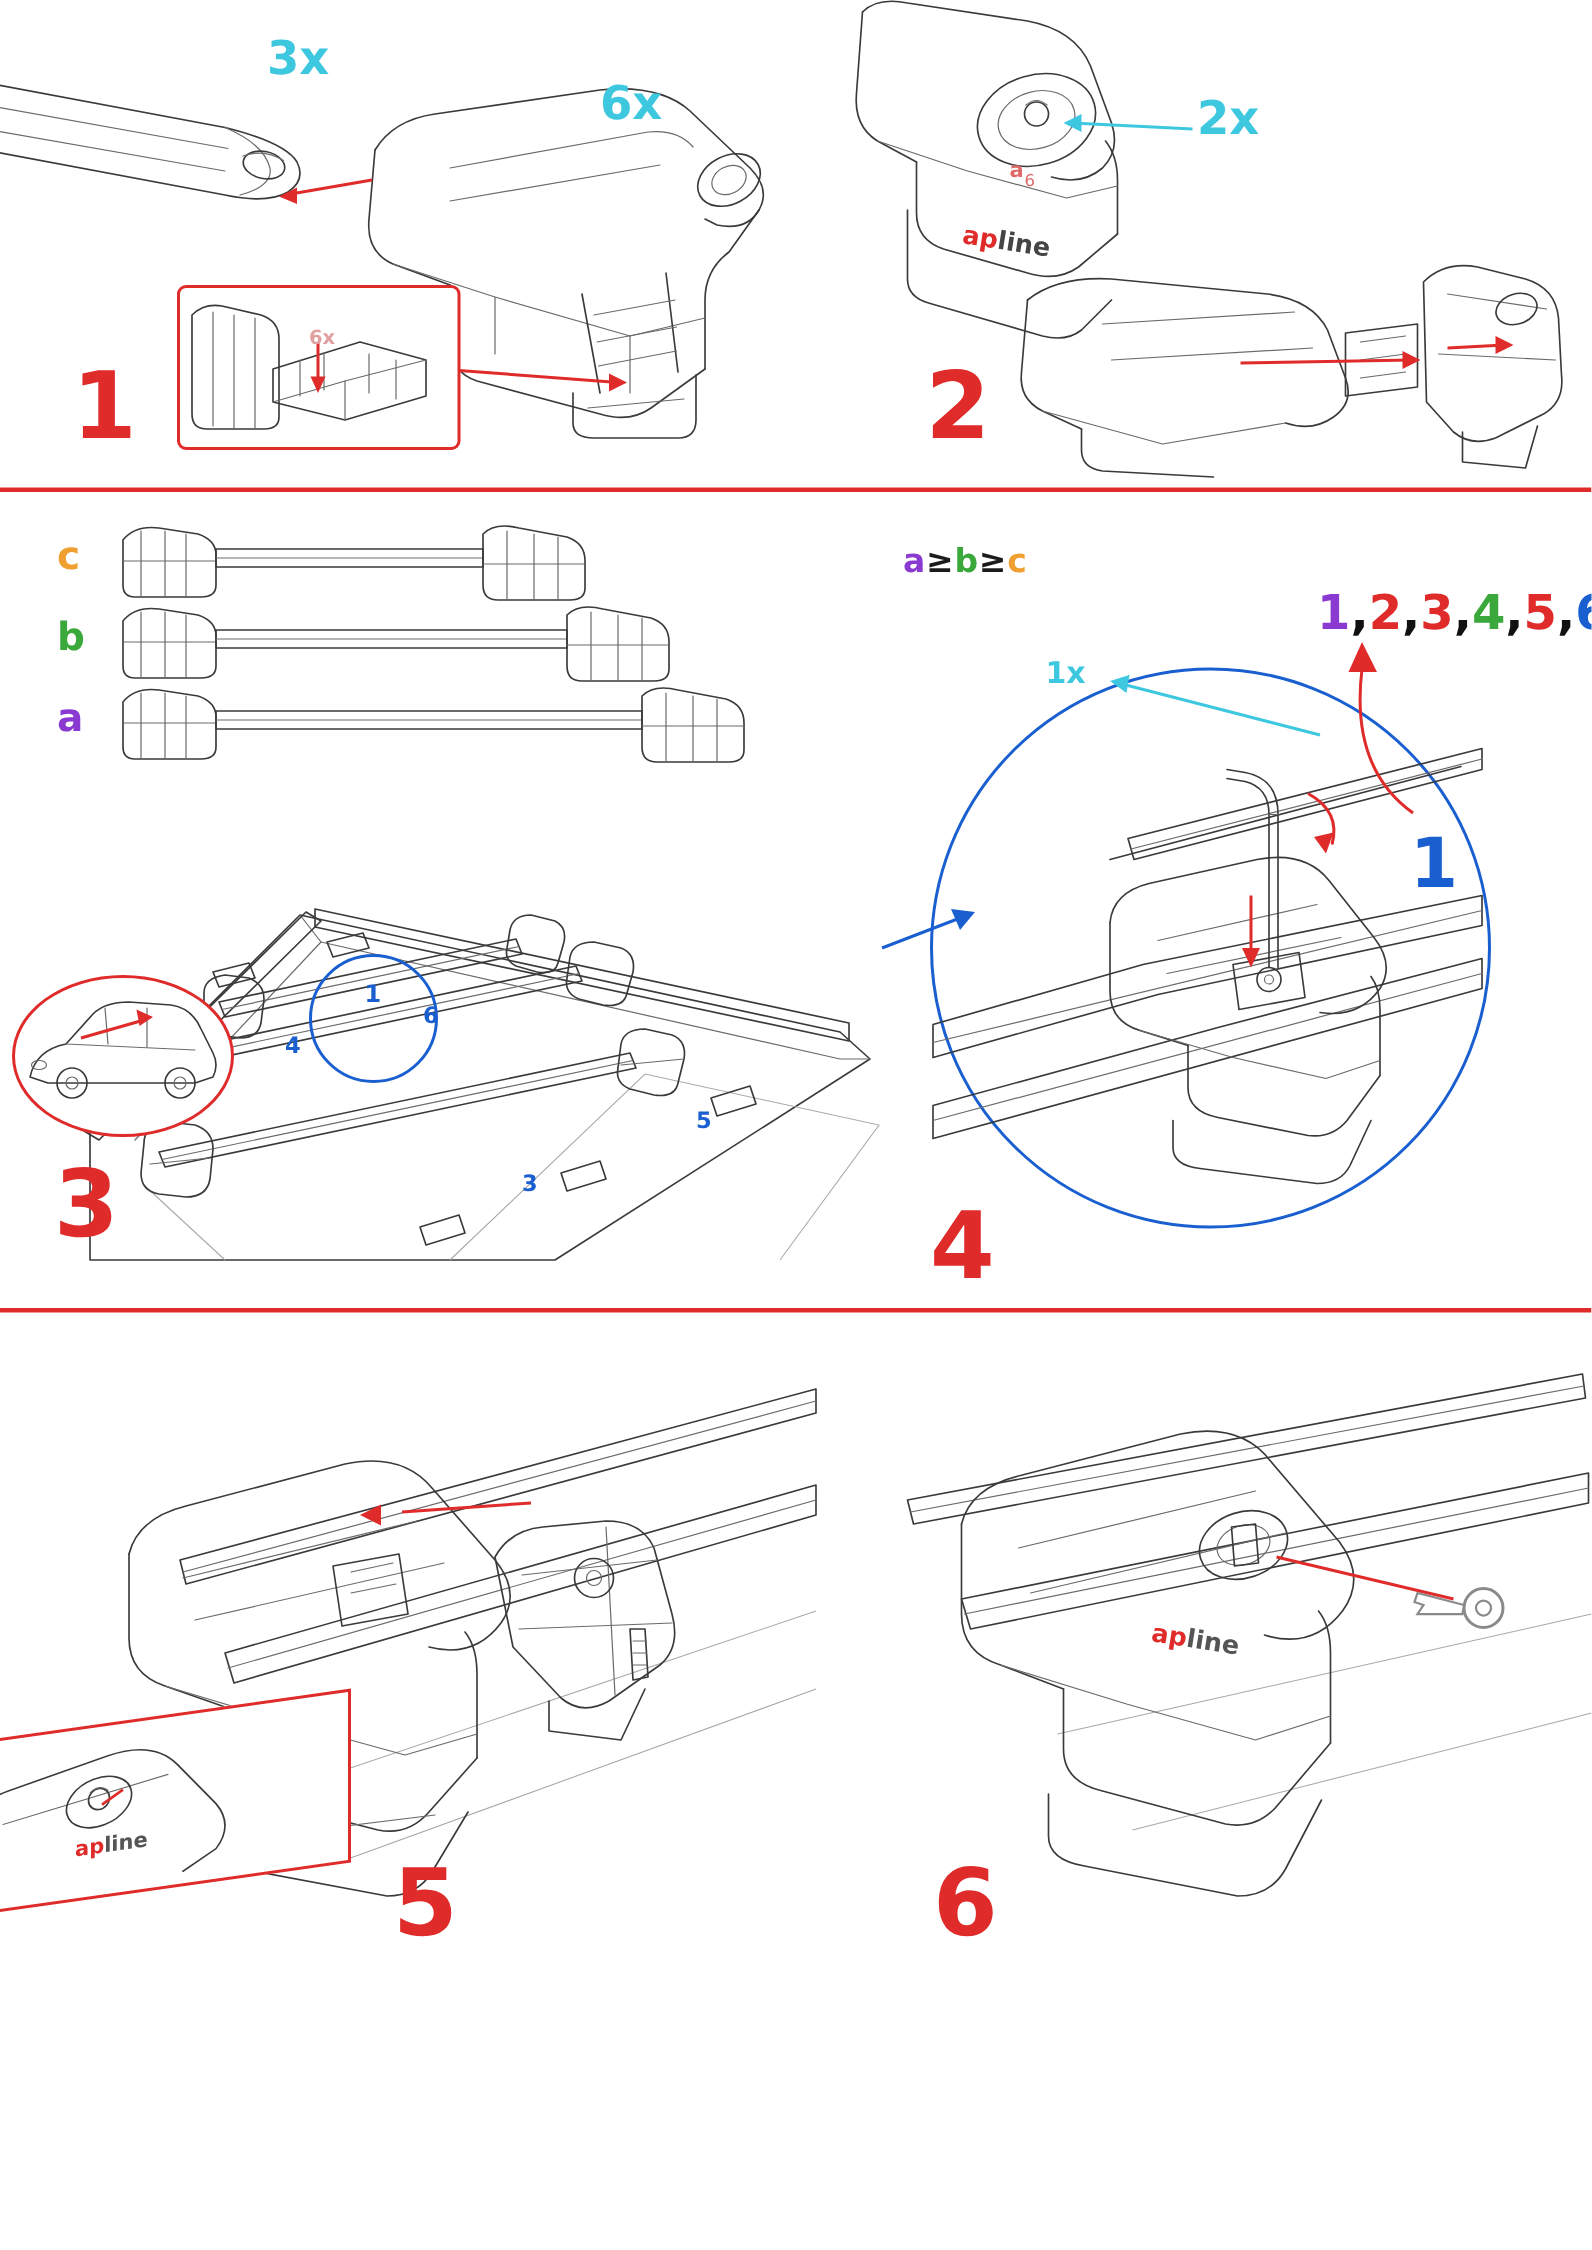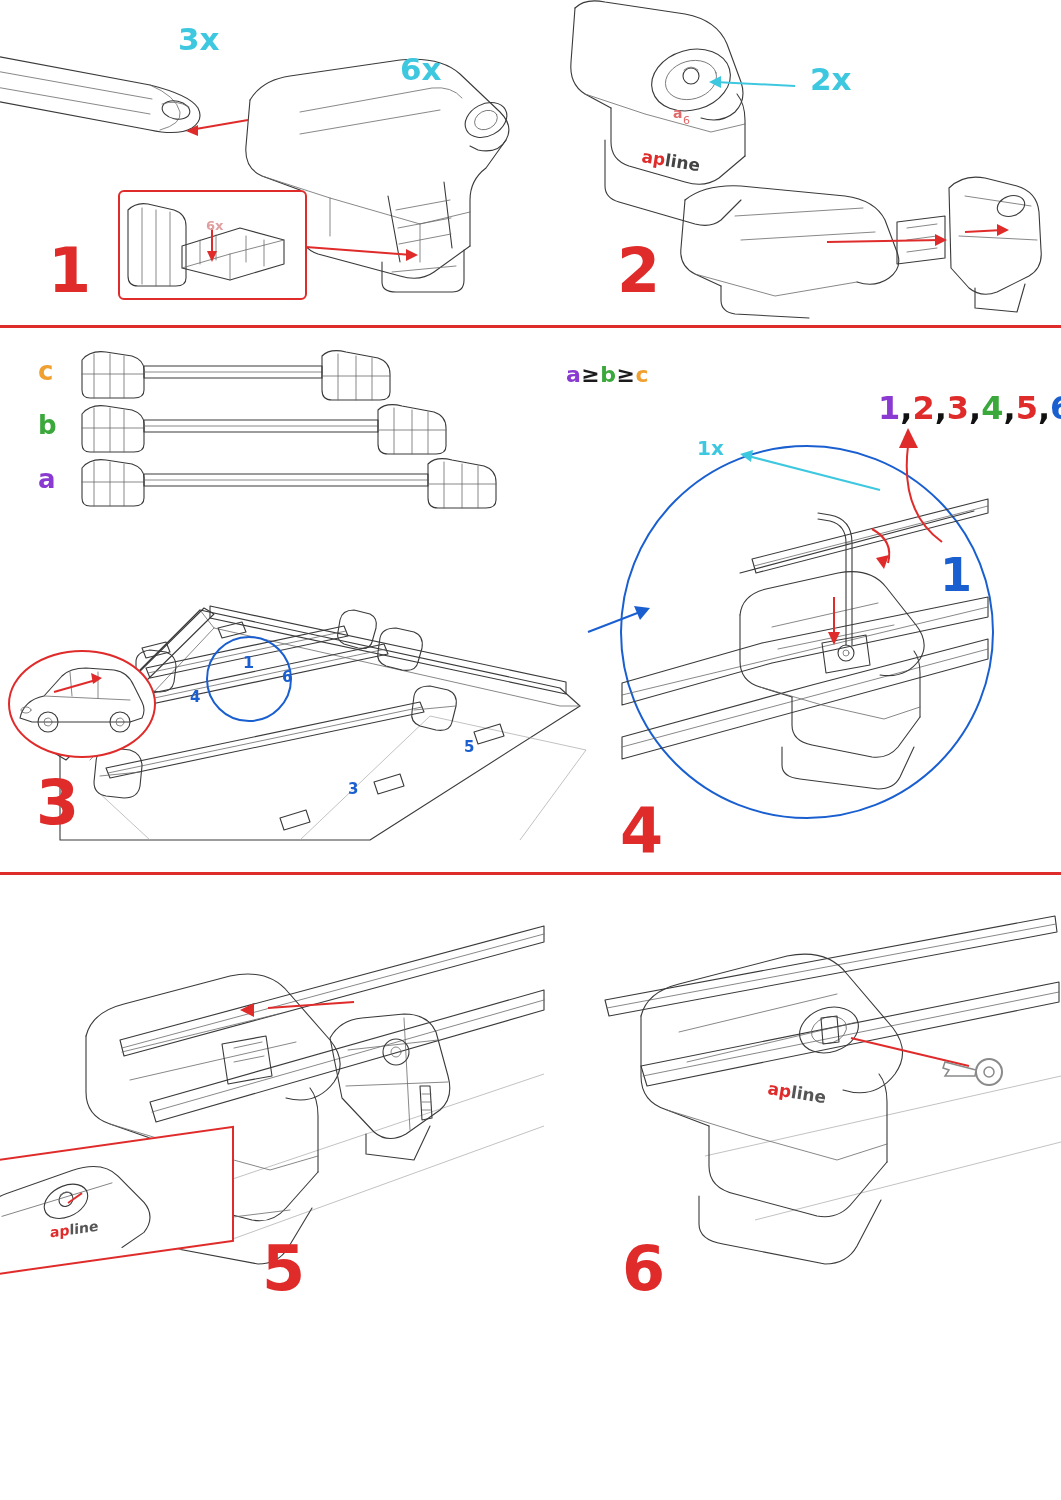--- a/index.html
+++ b/index.html
@@ -109,20 +109,21 @@
     border-radius: 50%;
   }
 
   .order-label {
     position: absolute;
     font-family: "DejaVu Sans", sans-serif;
     font-weight: bold;
     font-size: 22px;
     line-height: 1;
     letter-spacing: 0.5px;
+    margin-left: 36px;
   }
   .seq-label {
     position: absolute;
     font-family: "DejaVu Sans", sans-serif;
     font-weight: bold;
     font-size: 32px;
     line-height: 1;
     text-align: right;
   }
   .big-one {
@@ -250,21 +251,21 @@
 
       <path class="arrow-red" d="M282 242 L396 240"></path>
       <path d="M402 240 l-12 -6 l0 12 z" fill="#e02b2b"></path>
       <path class="arrow-red" d="M420 232 L458 230"></path>
       <path d="M464 230 l-12 -6 l0 12 z" fill="#e02b2b"></path>
 
       <path class="arrow-cyan" d="M250 86 L170 82"></path>
       <path d="M164 82 l12 -6 l0 12 z" fill="#3ec8e0"></path>
     </svg>
 
-    <div class="qty-label" id="qty-2x" style="left:265px;top:64px;">2x</div>
+    <div class="qty-label" id="qty-2x" style="left:253px;top:64px;">2x</div>
     <div class="step-number" id="step-num-2" style="left:72px;top:240px;">2</div>
   </div>
 
   <div class="panel" id="panel-3" style="left:0;top:330px;width:600px;height:540px;">
 
     <svg class="art" width="480" height="175" style="left:60px;top:10px;" viewBox="0 0 480 175">
 
       <g>
         <path class="ln" d="M22 20 Q30 10 46 12 L72 16 Q84 20 84 30 L84 50 Q84 58 74 58 L30 58 Q22 58 22 50 Z"></path>
         <path class="ln-thin" d="M22 34 L84 34"></path>

